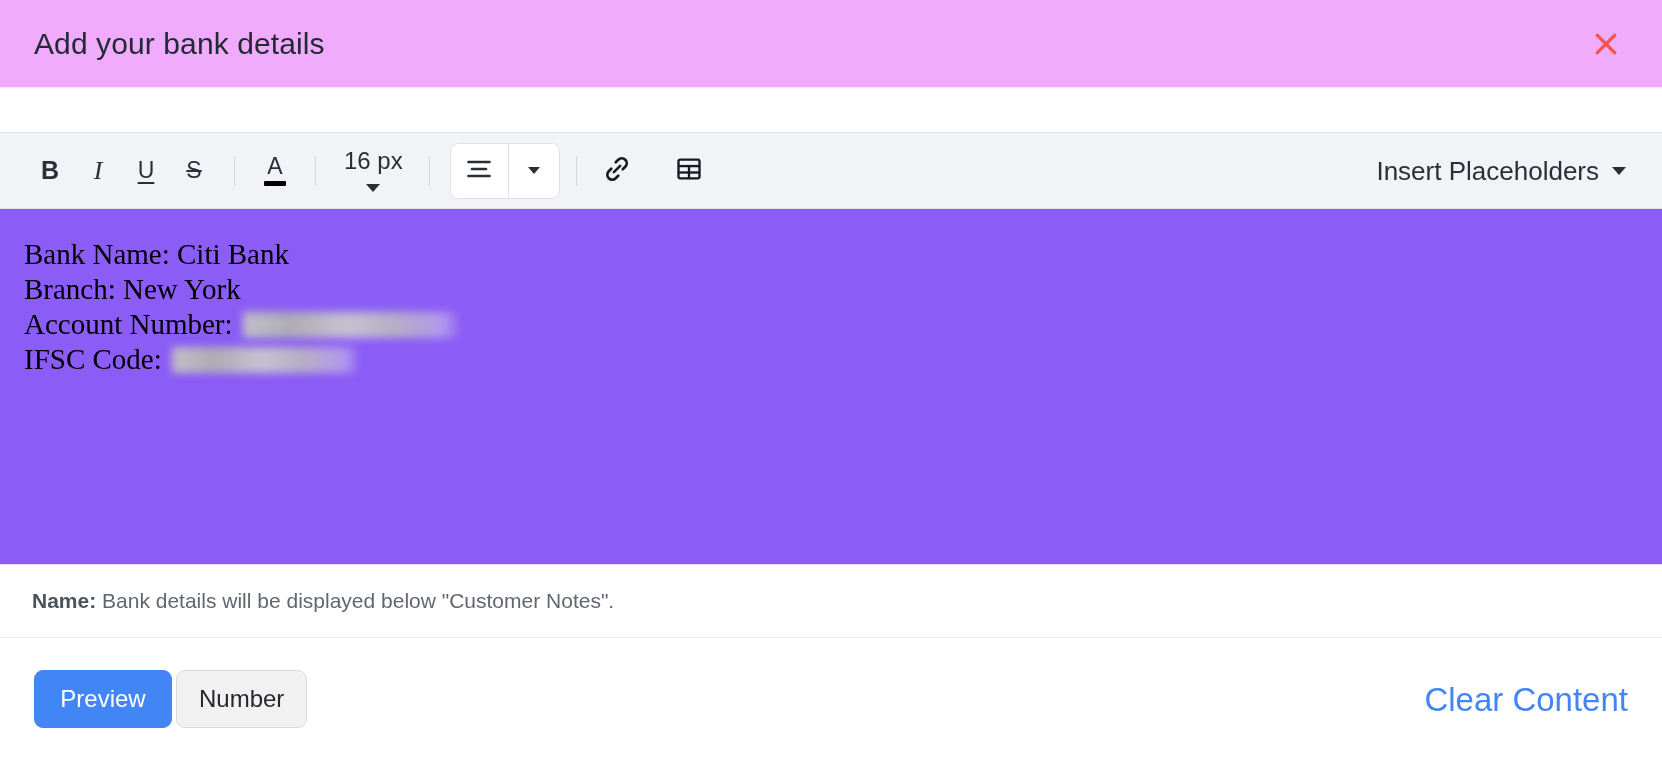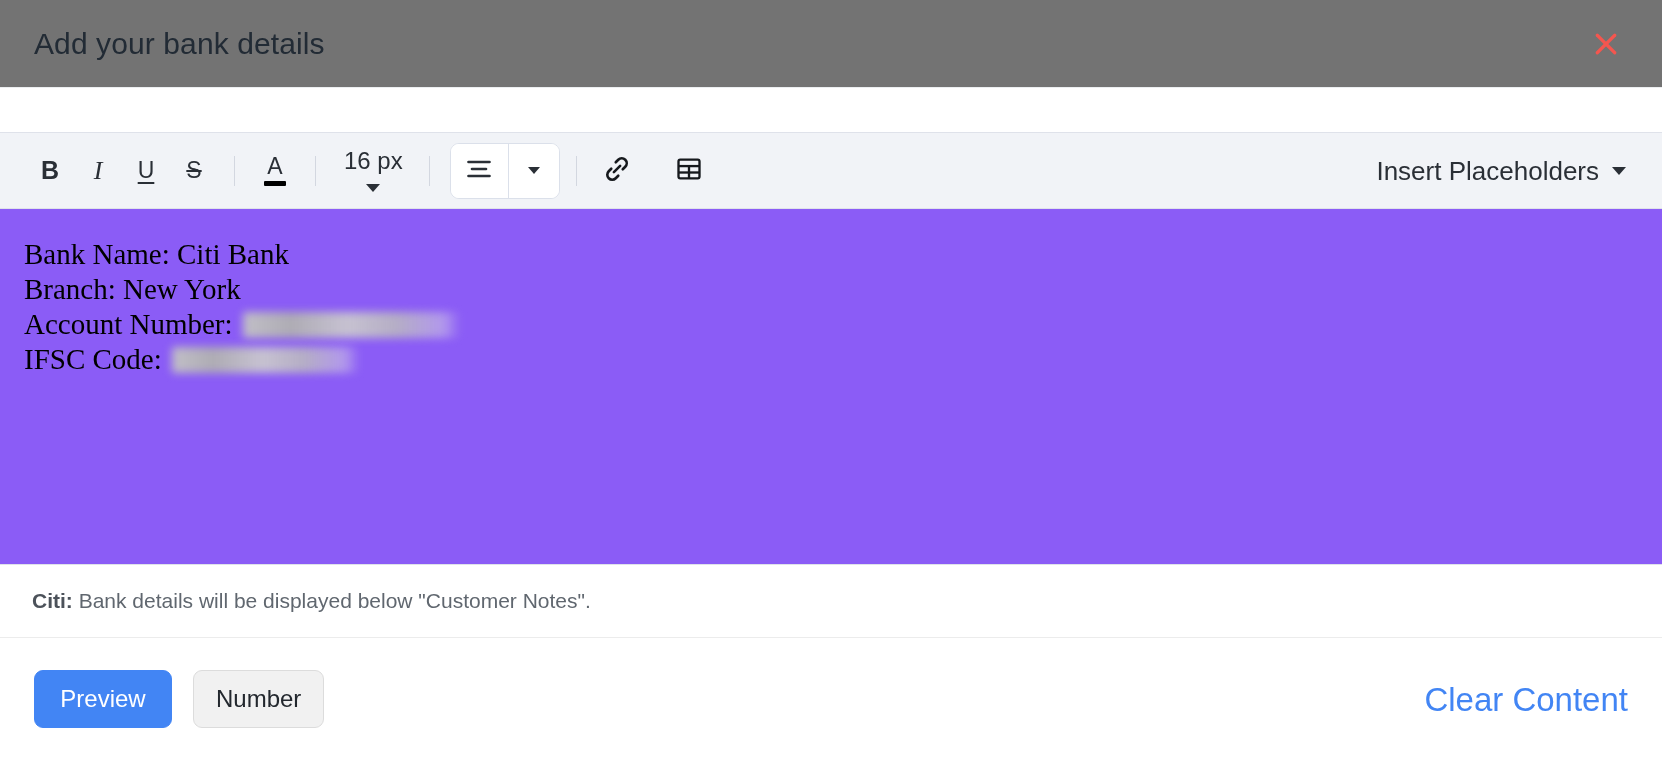--- a/index.html
+++ b/index.html
@@ -19,21 +19,21 @@
     flex-direction: column;
     background: #ffffff;
     position: relative;
     overflow: hidden;
   }
 
   
   .dialog-header {
     height: 88px;
     min-height: 88px;
-    background: #737373;
+    background: #f0abfc;
     border-bottom: 1px solid #eceef0;
     display: flex;
     align-items: center;
     justify-content: space-between;
     padding: 0 32px 0 34px;
   }
   .dialog-title {
     font-size: 30px;
     font-weight: 400;
     color: #222b35;
@@ -274,21 +274,21 @@
     min-height: 122px;
     background: #ffffff;
     display: flex;
     align-items: center;
     justify-content: space-between;
     padding: 0 32px 0 34px;
   }
   .footer-left {
     display: flex;
     align-items: flex-end;
-    gap: 21px;
+    gap: 4px;
   }
   .btn {
     font-family: "Liberation Sans", sans-serif;
     font-size: 24px;
     line-height: 1;
     border-radius: 9px;
     cursor: pointer;
     padding: 0 22px;
     height: 58px;
     display: flex;
@@ -431,21 +431,21 @@
       <span class="redacted acct"></span>
     </div>
     <div class="doc-line">
       <span>IFSC Code:</span>
       <span class="redacted ifsc"></span>
     </div>
   </div>
 
   <div class="note-bar">
     <div class="note-text">
-      <span class="strong">Citi:</span>
+      <span class="strong">Name:</span>
       <span>Bank details will be displayed below "Customer Notes".</span>
     </div>
   </div>
 
   <div class="footer">
     <div class="footer-left">
       <button class="btn btn-primary">Preview</button>
       <button class="btn btn-secondary">Number</button>
     </div>
     <button class="link-btn">Clear Content</button>

